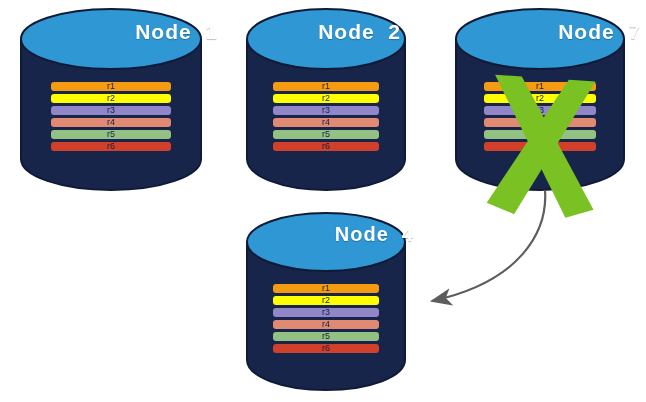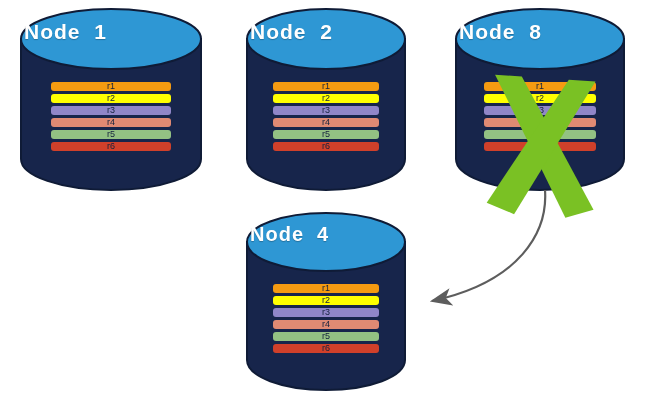--- a/index.html
+++ b/index.html
@@ -23,23 +23,23 @@
   .node {
     position: absolute;
   }
   .node svg {
     position: absolute;
     left: 0; top: 0;
     overflow: visible;
   }
   .node-title {
     position: absolute;
-    left: 4px;
+    left: 16px;
     width: 100%;
-    text-align: left;
+    text-align: right;
     color: #ffffff;
     font-weight: bold;
     letter-spacing: 1px;
     font-family: "Liberation Sans", sans-serif;
     white-space: pre;
     text-shadow: 0 1px 1px rgba(0,0,0,0.25);
     pointer-events: none;
   }
   .rows {
     position: absolute;
@@ -96,21 +96,21 @@
         </div>
         <div class="row-bar" style="left: 31px; width: 120px; height: 9px; top: 122px; background: rgb(147, 193, 131); font-size: 9px; color: rgb(20, 33, 61);">
           <span>r5</span>
         </div>
         <div class="row-bar" style="left: 31px; width: 120px; height: 9px; top: 134px; background: rgb(208, 64, 42); font-size: 9px; color: rgb(20, 33, 61);">
           <span>r6</span>
         </div>
       </div>
     </div>
 
-  <div class="node" id="n1" style="left: 246px; top: 8px; width: 139px; height: 182px; padding-left: 29px;">
+  <div class="node" id="n1" style="left: 246px; top: 8px; width: 139px; height: 182px;">
       <svg width="160" height="182" viewBox="0 0 160 182">
         <path d="M 1,31 L 1,151 A 79,31 0 0 0 159,151 L 159,31 Z" fill="#17254b" stroke="#0f1b36" stroke-width="2"></path>
         <ellipse cx="80" cy="31" rx="79" ry="30" fill="#2e97d4" stroke="#0f1b36" stroke-width="2"></ellipse>
       </svg>
       <div class="node-title" style="top: 12px; font-size: 21px; color: rgb(255, 255, 255);">Node  2</div>
       <div class="rows" style="top: 0px; height: 182px;">
         <div class="row-bar" style="left: 27px; width: 106px; height: 9px; top: 74px; background: rgb(245, 155, 17); font-size: 9px; color: rgb(20, 33, 61);">
           <span>r1</span>
         </div>
         <div class="row-bar" style="left: 27px; width: 106px; height: 9px; top: 86px; background: rgb(255, 255, 0); font-size: 9px; color: rgb(20, 33, 61);">
@@ -129,21 +129,21 @@
           <span>r6</span>
         </div>
       </div>
     </div>
 
   <div class="node" id="n2" style="left: 455px; top: 8px; width: 170px; height: 182px;">
       <svg width="170" height="182" viewBox="0 0 170 182">
         <path d="M 1,31 L 1,151 A 84,31 0 0 0 169,151 L 169,31 Z" fill="#17254b" stroke="#0f1b36" stroke-width="2"></path>
         <ellipse cx="85" cy="31" rx="84" ry="30" fill="#2e97d4" stroke="#0f1b36" stroke-width="2"></ellipse>
       </svg>
-      <div class="node-title" style="top: 12px; font-size: 21px; color: rgb(255, 255, 255);">Node  8</div>
+      <div class="node-title" style="top: 12px; font-size: 21px; color: rgb(255, 255, 255);">Node  7</div>
       <div class="rows" style="top: 0px; height: 182px;">
         <div class="row-bar" style="left: 29px; width: 112px; height: 9px; top: 74px; background: rgb(245, 155, 17); font-size: 9px; color: rgb(20, 33, 61);">
           <span>r1</span>
         </div>
         <div class="row-bar" style="left: 29px; width: 112px; height: 9px; top: 86px; background: rgb(255, 255, 0); font-size: 9px; color: rgb(20, 33, 61);">
           <span>r2</span>
         </div>
         <div class="row-bar" style="left: 29px; width: 112px; height: 9px; top: 98px; background: rgb(144, 134, 200); font-size: 9px; color: rgb(20, 33, 61);">
           <span>r3</span>
         </div>
@@ -158,21 +158,21 @@
         </div>
       </div>
       <svg class="x-mark" width="107" height="138" viewBox="0 0 100 100" preserveAspectRatio="none" style="left: 34px; top: 70px;">
         <g transform="rotate(3 50 50)">
           <path d="M 3,0 L 28,0 L 100,93 L 74,100 Z" fill="#7ac124"></path>
           <path d="M 97,0 L 72,0 L 0,93 L 26,100 Z" fill="#7ac124"></path>
         </g>
       </svg>
     </div>
 
-  <div class="node" id="n3" style="left: 246px; top: 212px; width: 152px; height: 178px; padding-left: 7px;">
+  <div class="node" id="n3" style="left: 246px; top: 212px; width: 152px; height: 178px;">
       <svg width="160" height="178" viewBox="0 0 160 178">
         <path d="M 1,30 L 1,148 A 79,30 0 0 0 159,148 L 159,30 Z" fill="#17254b" stroke="#0f1b36" stroke-width="2"></path>
         <ellipse cx="80" cy="30" rx="79" ry="29" fill="#2e97d4" stroke="#0f1b36" stroke-width="2"></ellipse>
       </svg>
       <div class="node-title" style="top: 11px; font-size: 20px; color: rgb(255, 255, 255);">Node  4</div>
       <div class="rows" style="top: 0px; height: 178px;">
         <div class="row-bar" style="left: 27px; width: 106px; height: 9px; top: 72px; background: rgb(245, 155, 17); font-size: 9px; color: rgb(20, 33, 61);">
           <span>r1</span>
         </div>
         <div class="row-bar" style="left: 27px; width: 106px; height: 9px; top: 84px; background: rgb(255, 255, 0); font-size: 9px; color: rgb(20, 33, 61);">

